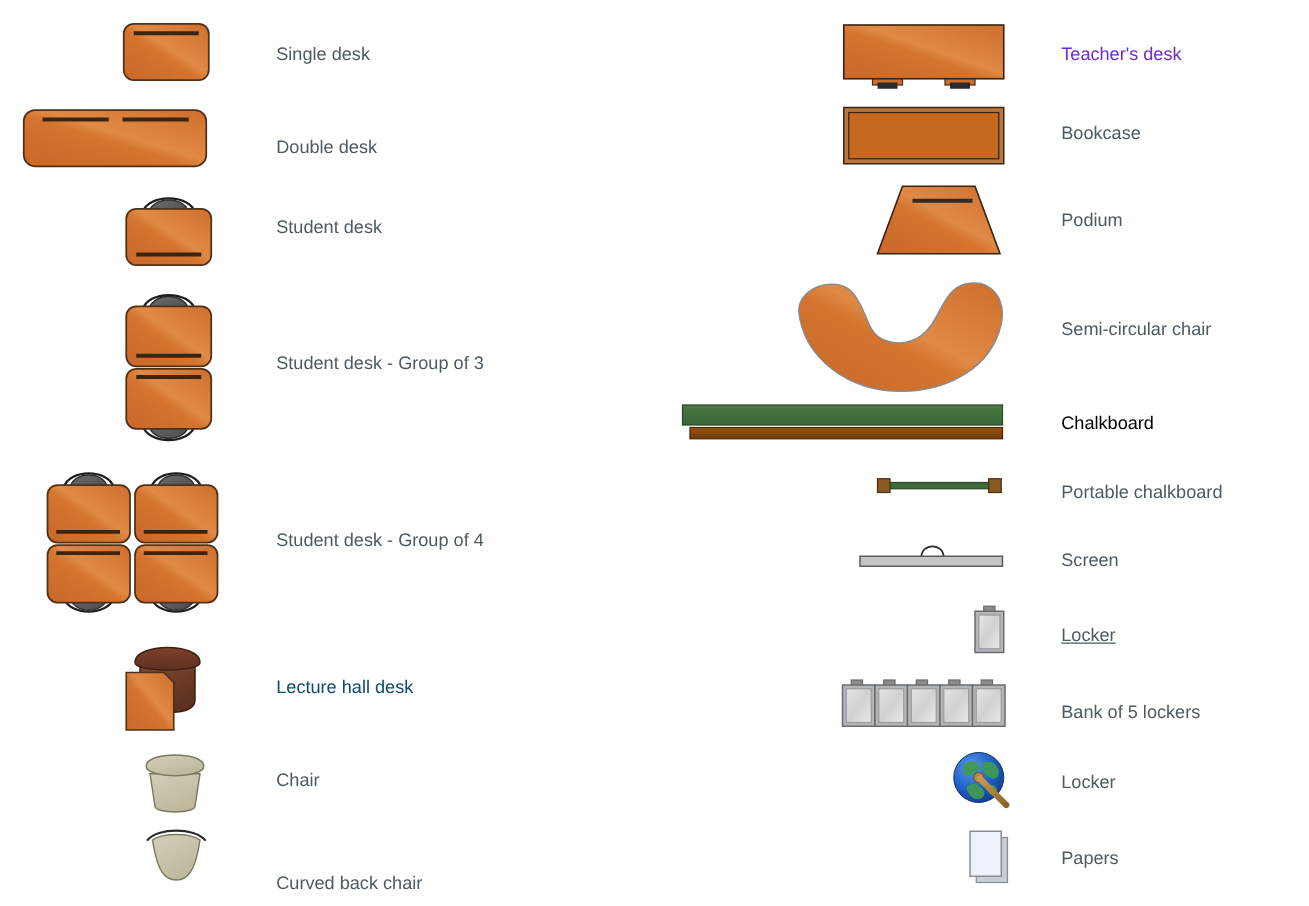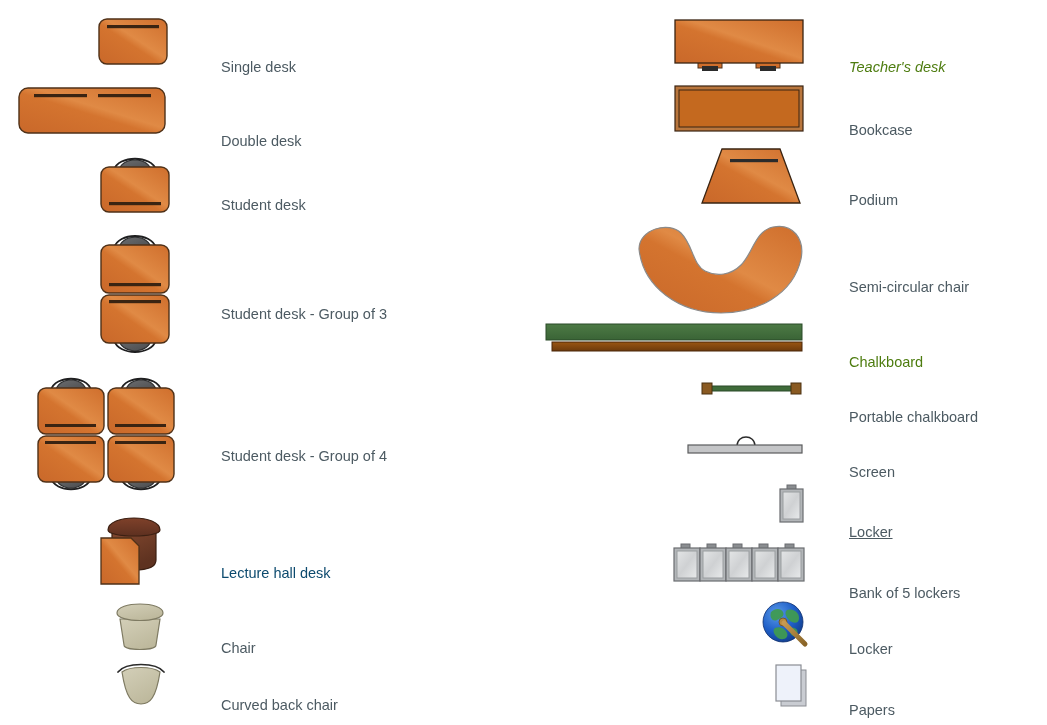--- a/index.html
+++ b/index.html
@@ -23,21 +23,20 @@
   .stencil-item {
     position: absolute;
   }
   .shape-label {
     position: absolute;
     font-size: 14.5px;
     color: #4c5a62;
     font-family: "Liberation Sans", sans-serif;
     white-space: nowrap;
     line-height: 1;
-    margin-top: 23px;
   }
   svg { display: block; overflow: visible; }
 </style>
 </head>
 <body style="background: rgb(255, 255, 255);">
 
 <div class="stencil-page">
 
   <div class="stencil-item" style="left:98px;top:18px;">
     <svg width="72" height="50" viewBox="0 0 72 50">
@@ -158,32 +157,32 @@
     </svg>
   </div>
   <div class="shape-label" style="left: 221px; top: 618px; color: rgb(76, 90, 98);">Chair</div>
 
   <div class="stencil-item" style="left:112px;top:660px;">
     <svg width="58" height="50" viewBox="0 0 58 50">
       <path d="M10 12 C14 38, 20 44, 29 44 C38 44, 44 38, 48 12 C40 6, 18 6, 10 12 Z" fill="url(#gtan)" stroke="#7e7a62" stroke-width="1.2"></path>
       <path d="M6 12 C14 2, 44 2, 52 12" fill="none" stroke="#2b2b2b" stroke-width="1.7" stroke-linecap="round"></path>
     </svg>
   </div>
-  <div class="shape-label" style="left: 221px; top: 675px; color: rgb(76, 90, 98);">Curved back chair</div>
+  <div class="shape-label" style="left: 221px; top: 700px; color: rgb(76, 90, 98);">Curved back chair</div>
 
   <div class="stencil-item" style="left:674px;top:19px;">
     <svg width="132" height="54" viewBox="0 0 132 54">
       <rect x="24" y="43" width="24" height="6" fill="#cf6e2c" stroke="#4f3118" stroke-width="1"></rect>
       <rect x="28" y="47" width="16" height="5" fill="#2b2b2b"></rect>
       <rect x="82" y="43" width="24" height="6" fill="#cf6e2c" stroke="#4f3118" stroke-width="1"></rect>
       <rect x="86" y="47" width="16" height="5" fill="#2b2b2b"></rect>
       <rect x="1" y="1" width="128" height="43" fill="url(#gdesk)" stroke="#3a2412" stroke-width="1.3"></rect>
     </svg>
   </div>
-  <div class="shape-label" style="left: 849px; top: 37px; color: #4d7c0f; font-style: italic;">Teacher's desk</div>
+  <div class="shape-label" style="left: 849px; top: 37px; color: #6d28d9;">Teacher's desk</div>
 
   <div class="stencil-item" style="left:674px;top:85px;">
     <svg width="132" height="50" viewBox="0 0 132 50">
       <rect x="1" y="1" width="128" height="45" fill="#b9763d" stroke="#3a2412" stroke-width="1.2"></rect>
       <rect x="5" y="5" width="120" height="37" fill="#c4691f" stroke="#3a2412" stroke-width="1"></rect>
     </svg>
   </div>
   <div class="shape-label" style="left: 849px; top: 100px; color: rgb(76, 90, 98);">Bookcase</div>
 
   <div class="stencil-item" style="left:700px;top:147px;">
@@ -217,21 +216,21 @@
         </linearGradient>
         <linearGradient id="gledge" x1="0" y1="0" x2="0" y2="1">
           <stop offset="0%" stop-color="#9a5512"></stop>
           <stop offset="100%" stop-color="#6d3a0c"></stop>
         </linearGradient>
       </defs>
       <rect x="0" y="0" width="256" height="16" fill="url(#ggreen)" stroke="#2b4a28" stroke-width="1"></rect>
       <rect x="6" y="18" width="250" height="9" fill="url(#gledge)" stroke="#4a2708" stroke-width="1"></rect>
     </svg>
   </div>
-  <div class="shape-label" style="left: 849px; top: 332px; color: #4d7c0f;">Chalkboard</div>
+  <div class="shape-label" style="left: 849px; top: 332px; color: #000000;">Chalkboard</div>
 
   <div class="stencil-item" style="left:701px;top:382px;">
     <svg width="106" height="14" viewBox="0 0 106 14">
       <rect x="8" y="4" width="86" height="5" fill="#3f6b3a" stroke="#2b4a28" stroke-width="1"></rect>
       <rect x="1" y="1" width="10" height="11" fill="#8a5a22" stroke="#4a3010" stroke-width="1"></rect>
       <rect x="90" y="1" width="10" height="11" fill="#8a5a22" stroke="#4a3010" stroke-width="1"></rect>
     </svg>
   </div>
   <div class="shape-label" style="left: 849px; top: 387px; color: rgb(76, 90, 98);">Portable chalkboard</div>
 

